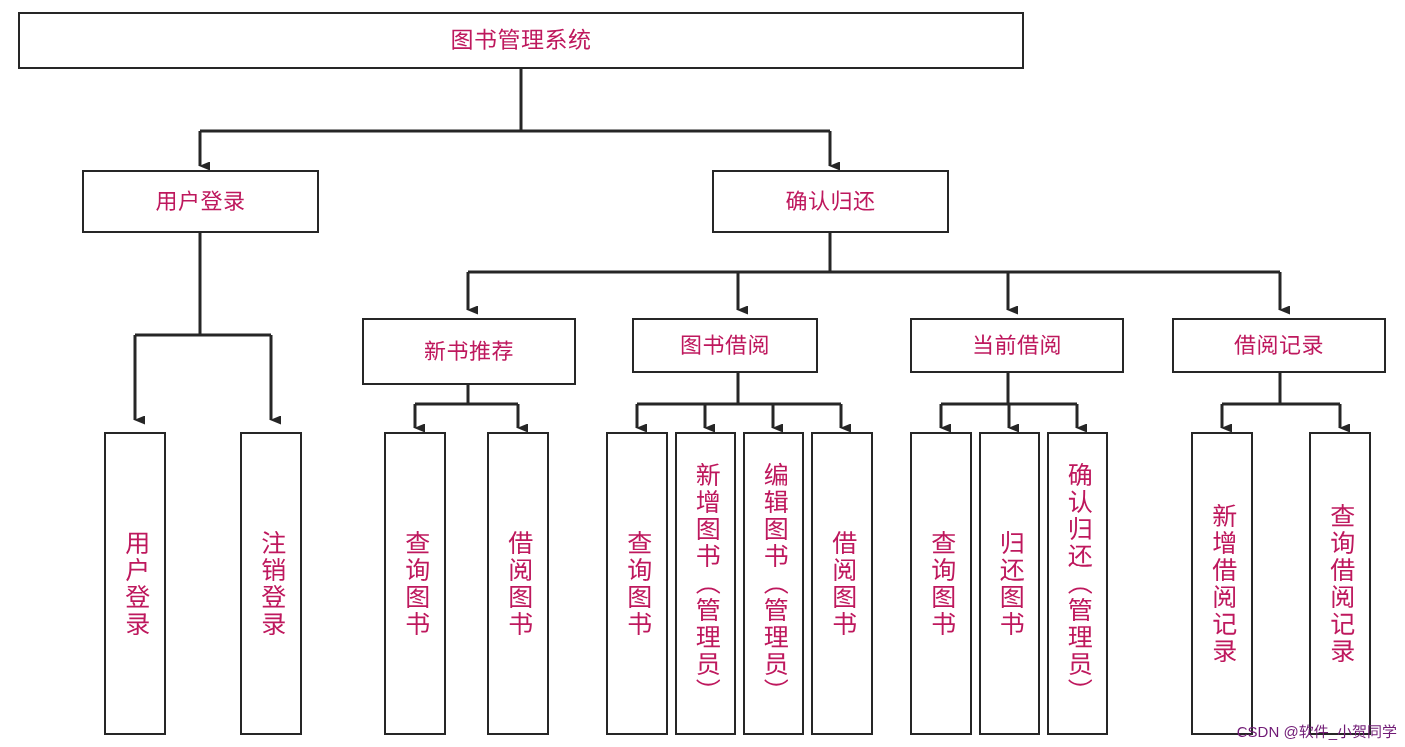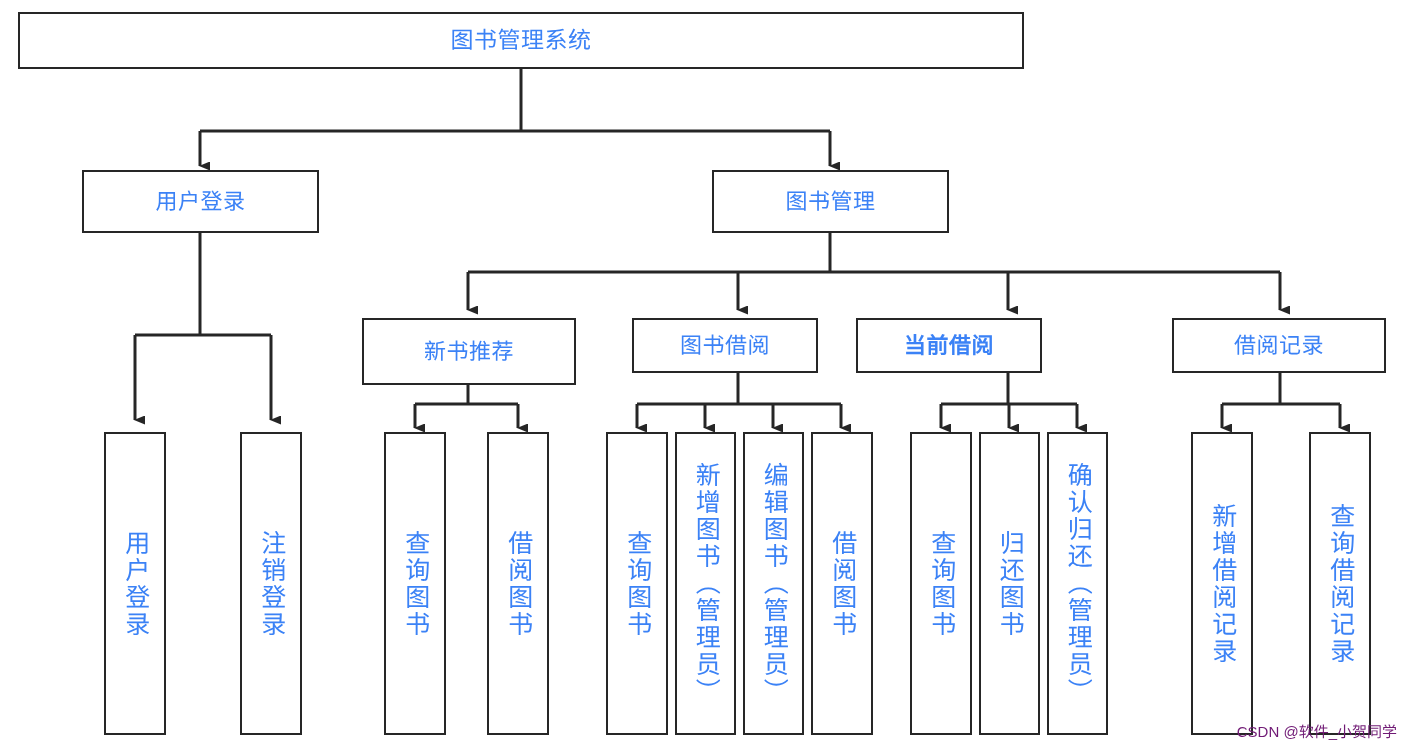--- a/index.html
+++ b/index.html
@@ -27,21 +27,21 @@
     pointer-events: none;
   }
   .node {
     position: absolute;
     box-sizing: border-box;
     background: #ffffff;
     border: 2px solid #262626;
     display: flex;
     align-items: center;
     justify-content: center;
-    color: #3b82f6;
+    color: #be185d;
     z-index: 2;
   }
   .node-label {
     display: block;
     text-align: center;
     line-height: 1.05;
     letter-spacing: 0.5px;
     white-space: nowrap;
   }
   
@@ -137,32 +137,32 @@
 
   <div class="node root horiz" style="left:18px; top:12px; width:1006px; height:57px;">
     <span class="node-label">图书管理系统</span>
   </div>
 
   <div class="node horiz" style="left:82px; top:170px; width:237px; height:63px;">
     <span class="node-label">用户登录</span>
   </div>
 
   <div class="node horiz" style="left:712px; top:170px; width:237px; height:63px;">
-    <span class="node-label">图书管理</span>
+    <span class="node-label">确认归还</span>
   </div>
 
   <div class="node horiz" style="left:362px; top:318px; width:214px; height:67px;">
     <span class="node-label">新书推荐</span>
   </div>
 
   <div class="node horiz" style="left:632px; top:318px; width:186px; height:55px;">
     <span class="node-label">图书借阅</span>
   </div>
 
-  <div class="node horiz" style="left:856px; top:318px; width:186px; height:55px;font-weight:bold;">
+  <div class="node horiz" style="left:910px; top:318px; width:214px; height:55px;">
     <span class="node-label">当前借阅</span>
   </div>
 
   <div class="node horiz" style="left:1172px; top:318px; width:214px; height:55px;">
     <span class="node-label">借阅记录</span>
   </div>
 
   <div class="node vert" style="left:104px; top:432px; width:62px; height:303px;">
     <span class="node-label">用户登录</span>
   </div>

